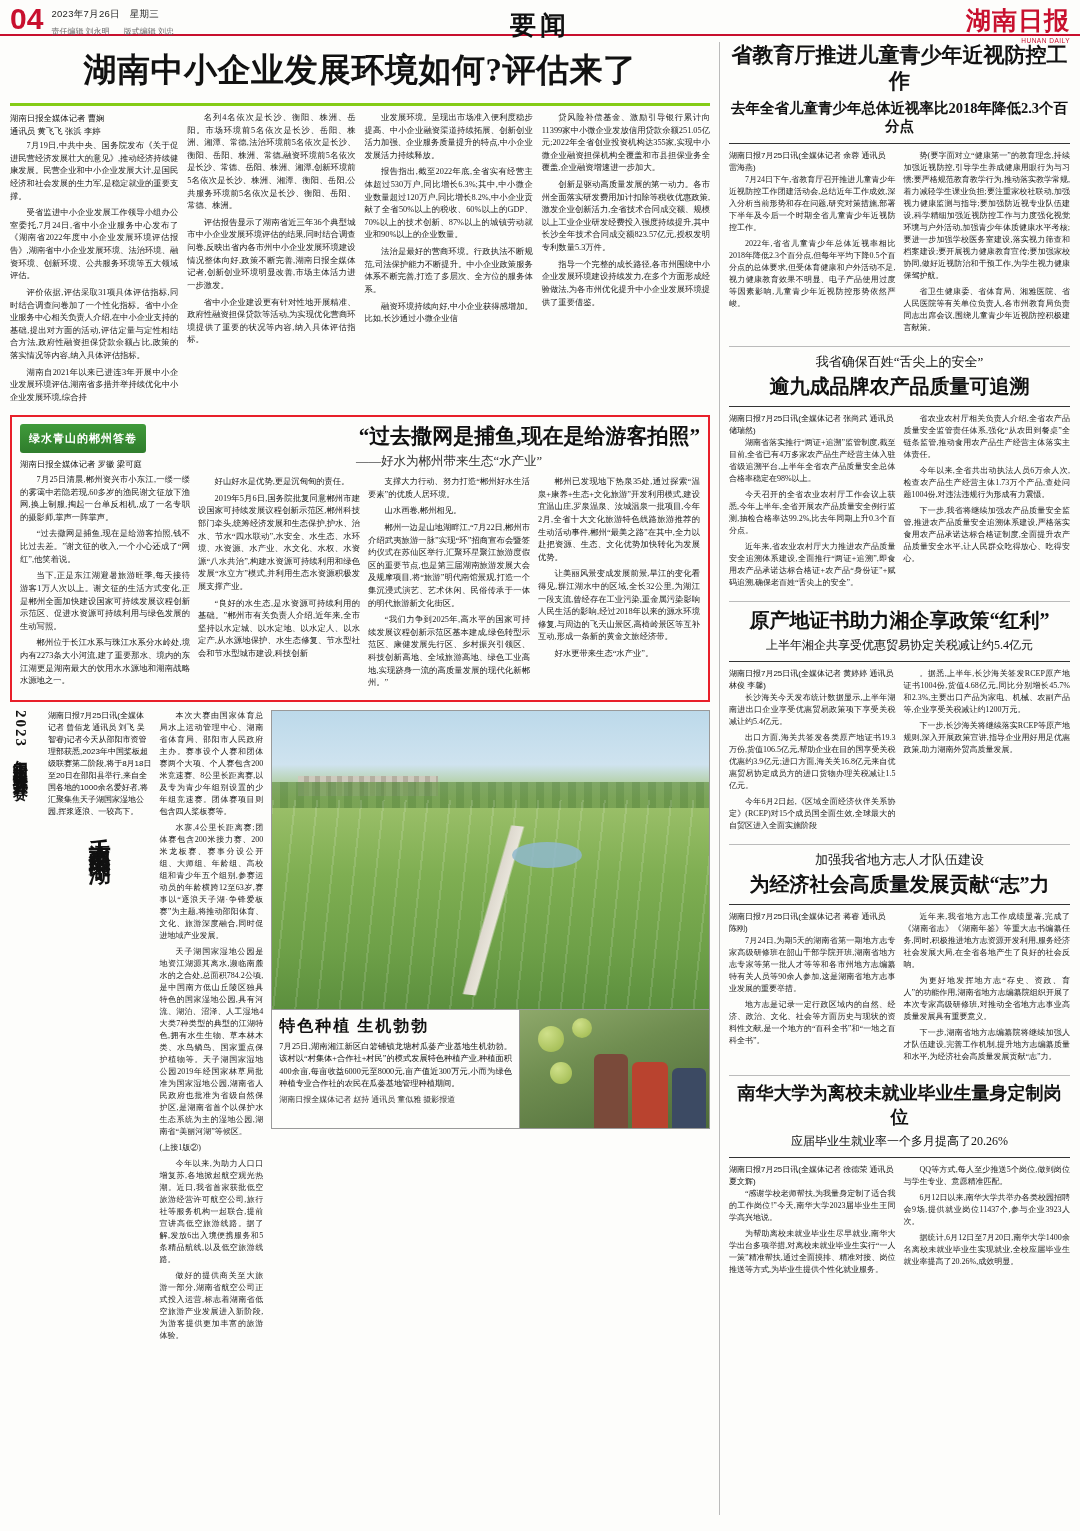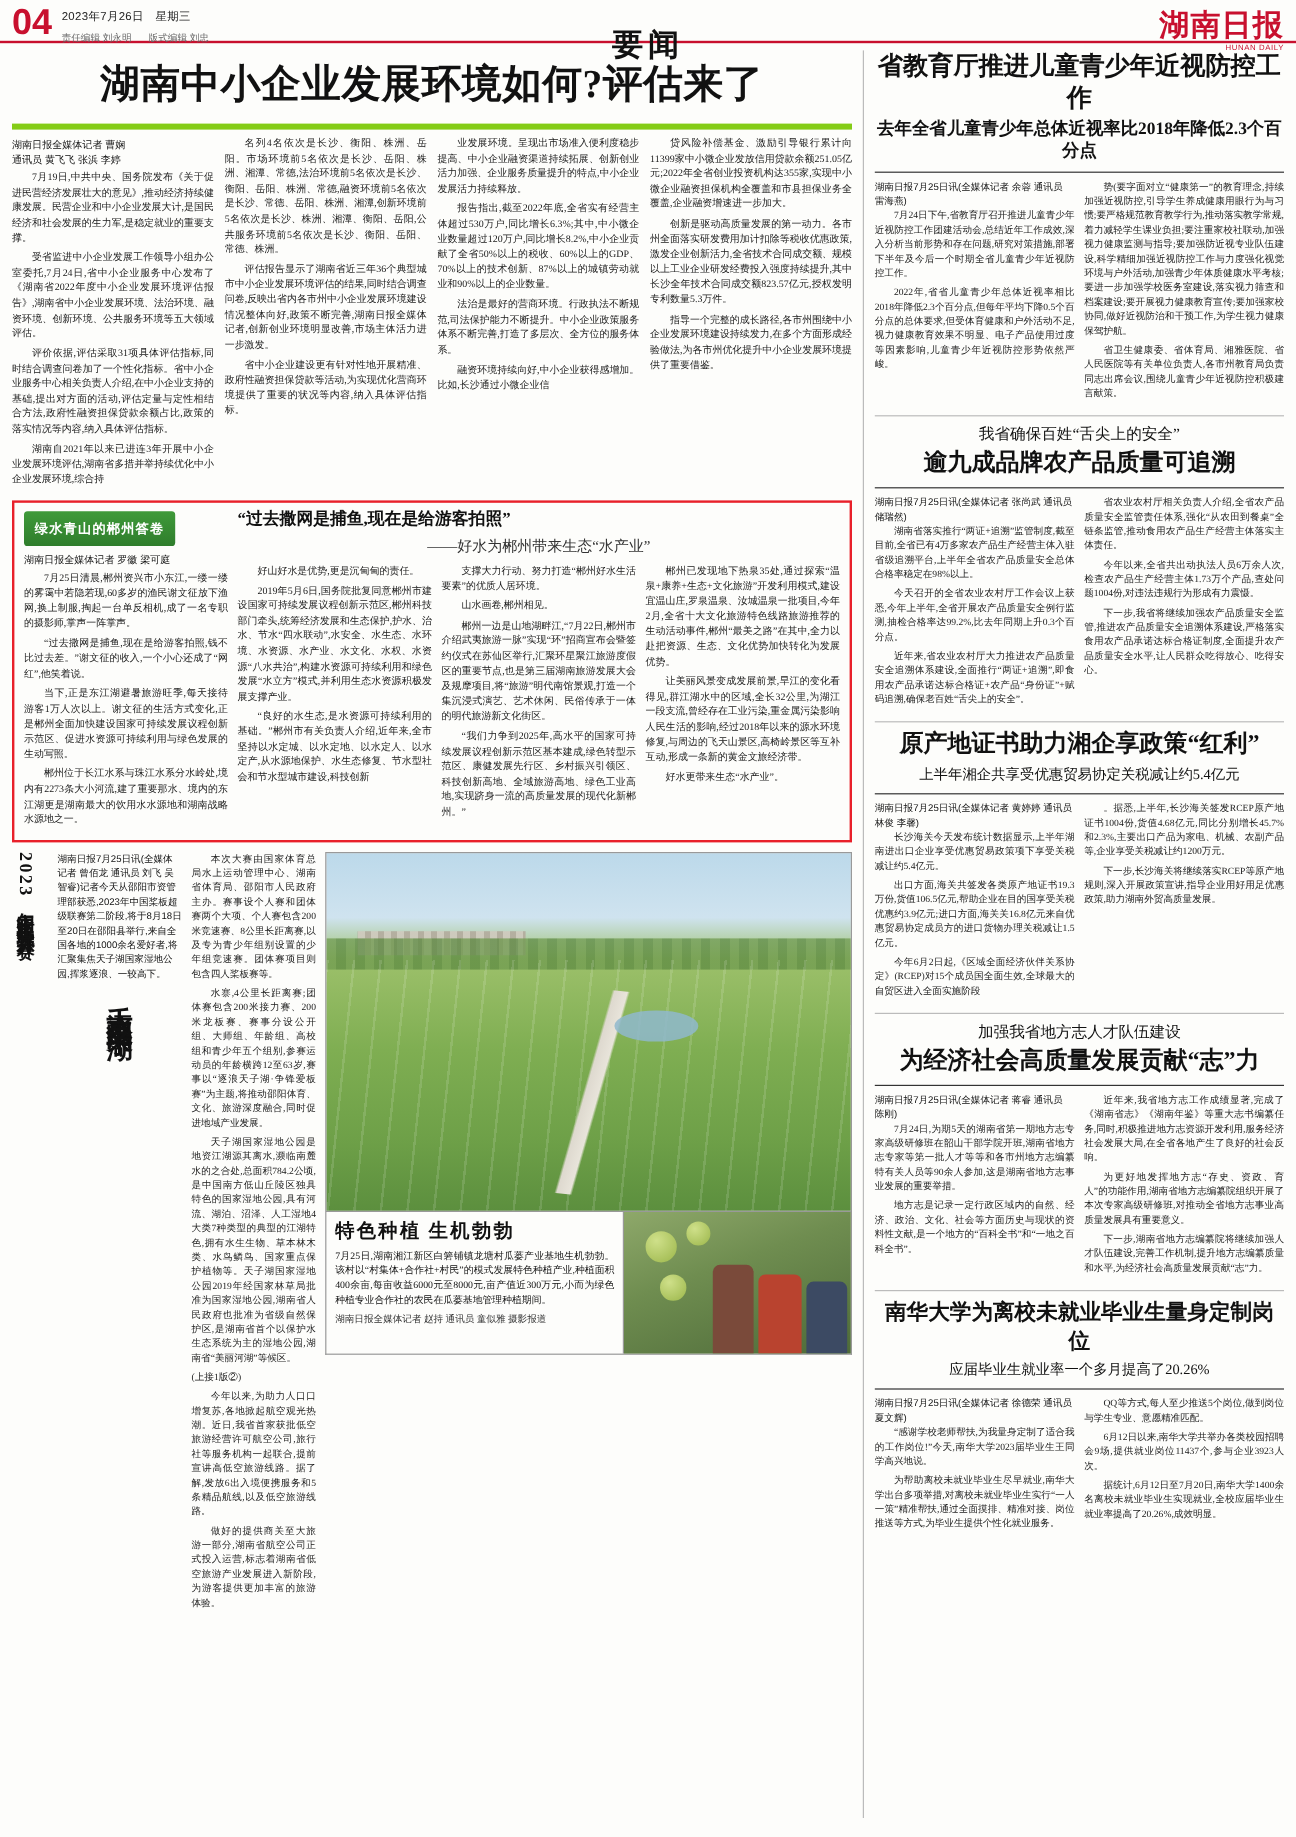--- a/index.html
+++ b/index.html
@@ -29,21 +29,21 @@
   .date-line {
     font-size:9.5px; color:#222; letter-spacing:.3px;
     font-family:"Liberation Sans", sans-serif;
   }
   .credit-line {
     font-size:8px; color:#666; margin-top:5px;
     font-family:"Liberation Sans", sans-serif;
   }
   .credit-line span { margin-right:12px; }
   .section-title {
-    position:absolute; left:0; right:0; top:20px;
+    position:absolute; left:0; right:0; top:8px;
     text-align:center; font-size:26px; font-weight:bold;
     letter-spacing:4px;
   }
   .paper-logo {
     position:absolute; right:10px; top:4px;
     color:#c8102e; font-size:25px; font-weight:bold;
     letter-spacing:1px;
     font-family:"Liberation Serif", serif;
   }
   .paper-logo .en {
@@ -58,21 +58,21 @@
     height:1479px;
   }
   .left-zone { width:700px; position:relative; }
   .divider-v { width:1px; background:#bbb; margin:0 9px; }
   .right-zone { width:350px; position:relative; }
 
   
   .main-headline {
     font-size:33px; font-weight:bold; letter-spacing:.5px;
     text-align:center; padding:6px 0 10px 0;
-    border-bottom:5px solid #84cc16;
+    border-bottom:3px solid #84cc16;
   }
 
   
   .cols { display:flex; gap:9px; }
   .col { flex:1; }
   .byline {
     font-size:8.4px; line-height:1.5; color:#111;
     font-family:"Liberation Sans", sans-serif;
     margin-bottom:3px;
   }
@@ -92,21 +92,21 @@
   .badge {
     display:inline-block;
     background:linear-gradient(#3f9a3a,#2f7d2c);
     color:#fff; font-size:11px; font-weight:bold;
     padding:7px 9px; border-radius:3px;
     letter-spacing:1px;
     font-family:"Liberation Sans", sans-serif;
     margin-bottom:5px;
   }
   .redbox-head {
-    font-size:14px; font-weight:bold; text-align:left;
+    font-size:21px; font-weight:bold; text-align:right;
     line-height:1.18; margin:0 0 4px 0;
   }
   .redbox-sub {
     font-size:12.5px; text-align:center; color:#333;
     margin-bottom:6px;
   }
   .redbox-cols { display:flex; gap:8px; }
 
   
   .lower { display:flex; gap:8px; margin-top:8px; }

